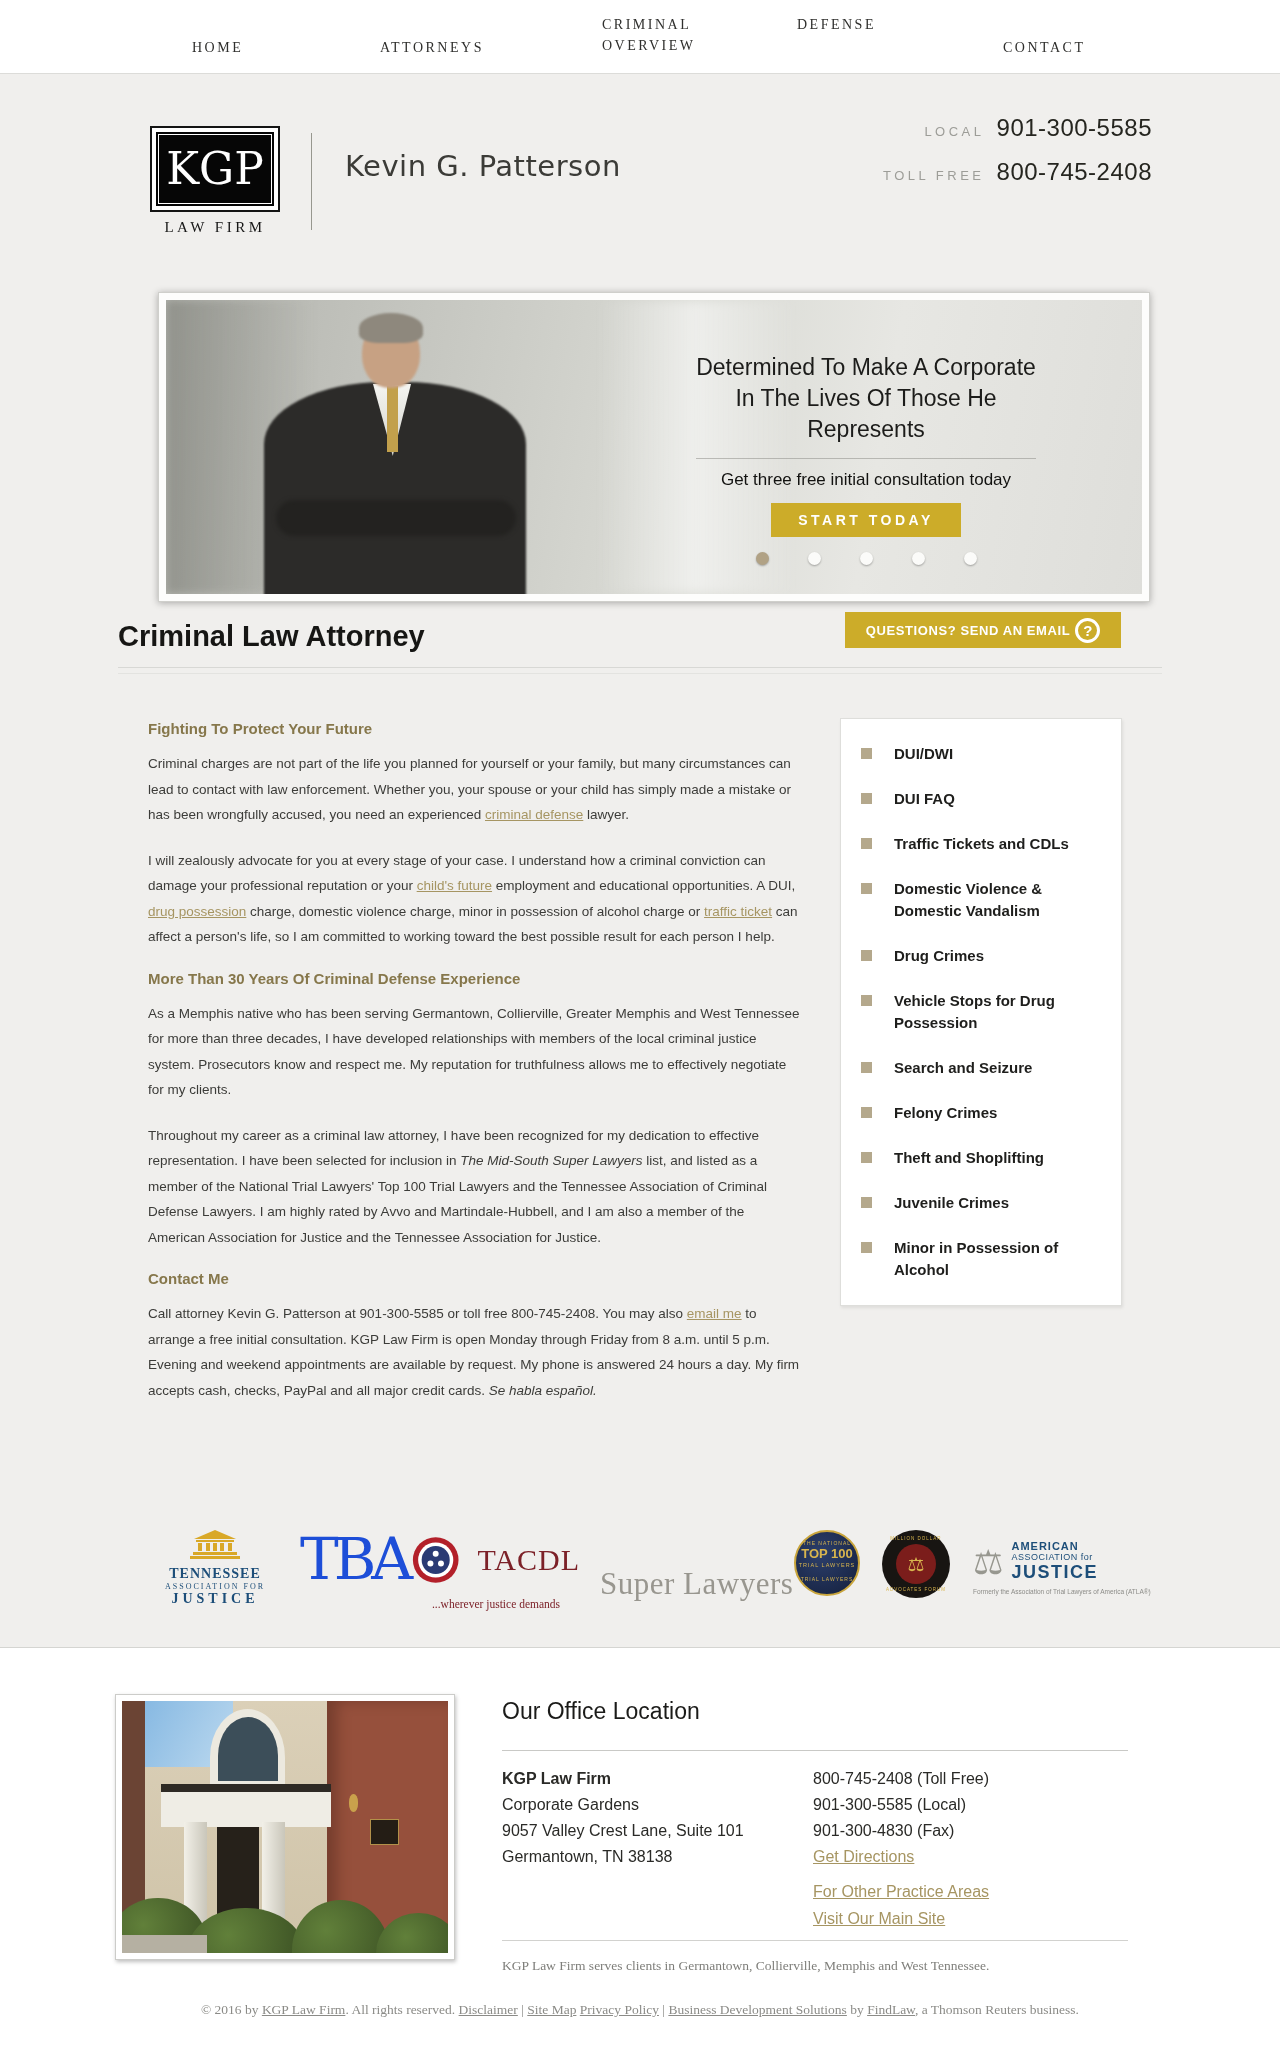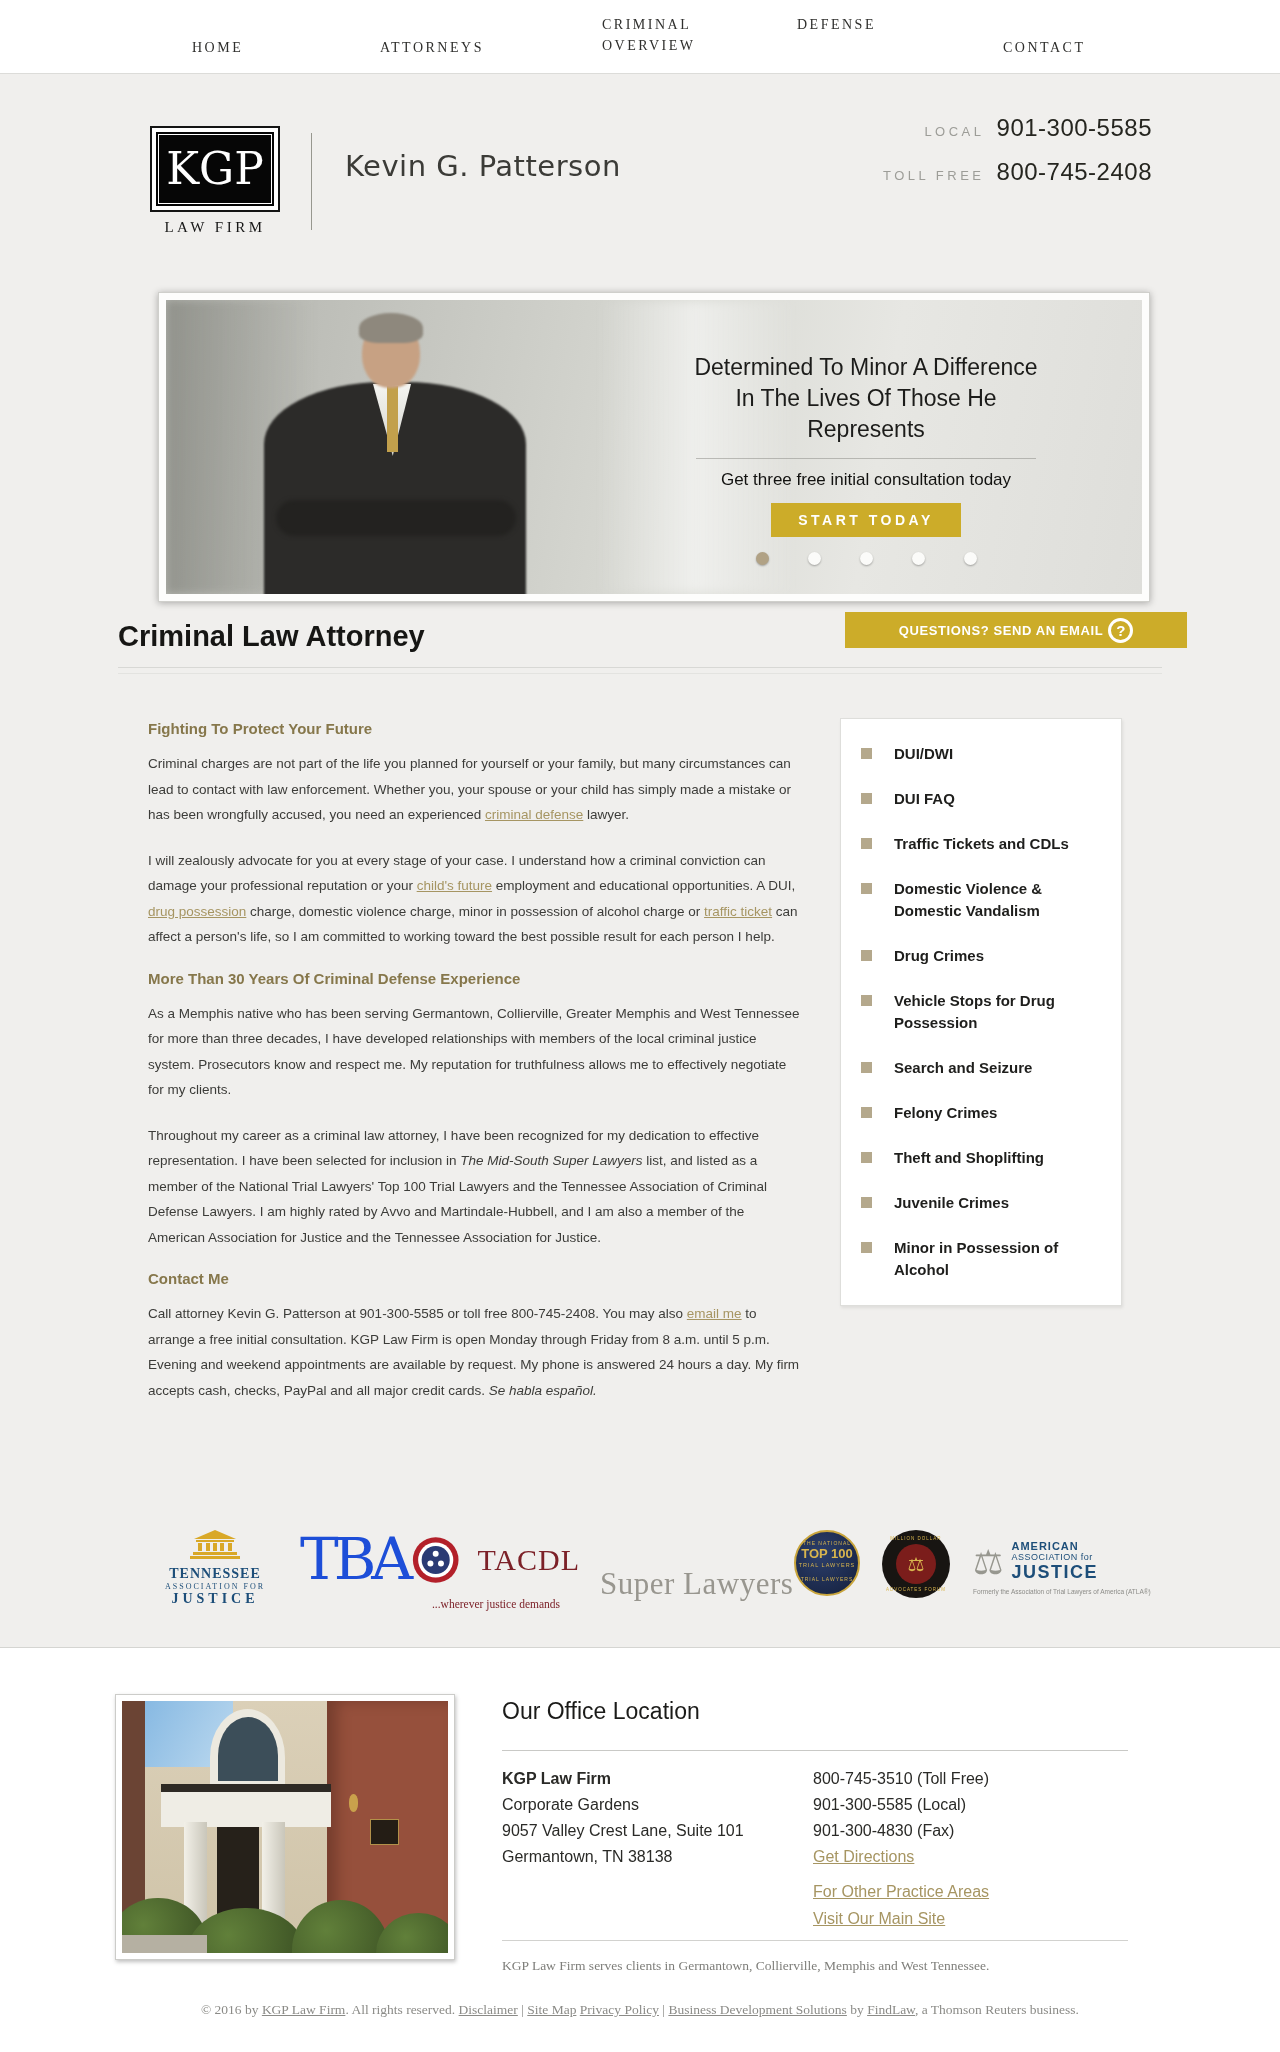--- a/index.html
+++ b/index.html
@@ -68,21 +68,21 @@
   .hero-sub { margin-top:11px; font-size:17px; color:#121210; }
   .hero-cta { display:inline-block; margin-top:13px; background:#ccac29; color:#fff; font-size:14px;
       font-weight:bold; letter-spacing:3.5px; padding:9px 27px; cursor:pointer; border:none; }
   .hero-dots { margin-top:15px; display:flex; justify-content:center; gap:39px; }
   .dot { width:13px; height:13px; border-radius:50%; background:#fbfbf9;
       box-shadow:0 1px 2px rgba(0,0,0,0.3); cursor:pointer; }
   .dot.active { background:#b1a285; }
 
   
   .page-title { position:absolute; left:118px; top:620px; font-size:29px; color:#161614; z-index:2; }
-  .email-btn { position:absolute; left:845px; top:612px; width:342px; height:36px; background:#ccac29;
+  .email-btn { position:absolute; left:845px; top:612px; width:276px; height:36px; background:#ccac29;
       display:flex; align-items:center; justify-content:center; gap:5px; z-index:2; cursor:pointer; }
   .email-btn-label { font-size:13px; font-weight:bold; letter-spacing:0.6px; color:#fff; }
   .email-btn-icon { width:25px; height:25px; border:3px solid #fff; border-radius:50%; color:#fff;
       display:flex; align-items:center; justify-content:center; font-size:15px; font-weight:bold;
       flex:0 0 auto; }
   .rule-double { position:absolute; left:118px; top:667px; width:1044px; height:7px;
       border-top:1px solid #d8d8d5; border-bottom:1px solid #e3e3e0; z-index:2; }
 
   
   .article { position:absolute; left:148px; top:720px; width:652px; z-index:2; }
@@ -222,21 +222,21 @@
     <div class="hero-viewport">
       <div class="hero-shade"></div>
       <div class="hero-glow"></div>
       <div class="person-body"></div>
       <div class="person-shirt"></div>
       <div class="person-tie"></div>
       <div class="person-arm"></div>
       <div class="person-head"></div>
       <div class="hero-copy">
         <div class="hero-headline">
-          <div>Determined To Minor A Difference</div>
+          <div>Determined To Make A Corporate</div>
           <div>In The Lives Of Those He</div>
           <div>Represents</div>
         </div>
         <div class="hero-rule"></div>
         <div class="hero-sub">Get three free initial consultation today</div>
         <button class="hero-cta">START TODAY</button>
         <div class="hero-dots">
           <span class="dot active"></span>
           <span class="dot"></span>
           <span class="dot"></span>
@@ -362,21 +362,21 @@
   </div>
   <div class="footer-heading">Our Office Location</div>
   <div class="footer-rule1"></div>
   <div class="addr-col">
     <div class="firm-name">KGP Law Firm</div>
     <div>Corporate Gardens</div>
     <div>9057 Valley Crest Lane, Suite 101</div>
     <div>Germantown, TN 38138</div>
   </div>
   <div class="phone-col">
-    <div>800-745-3510 (Toll Free)</div>
+    <div>800-745-2408 (Toll Free)</div>
     <div>901-300-5585 (Local)</div>
     <div>901-300-4830 (Fax)</div>
     <div><a class="footer-link">Get Directions</a></div>
   </div>
   <div class="other-links">
     <div><a class="footer-link">For Other Practice Areas</a></div>
     <div><a class="footer-link">Visit Our Main Site</a></div>
   </div>
   <div class="footer-rule2"></div>
   <div class="serves">KGP Law Firm serves clients in Germantown, Collierville, Memphis and West Tennessee.</div>

